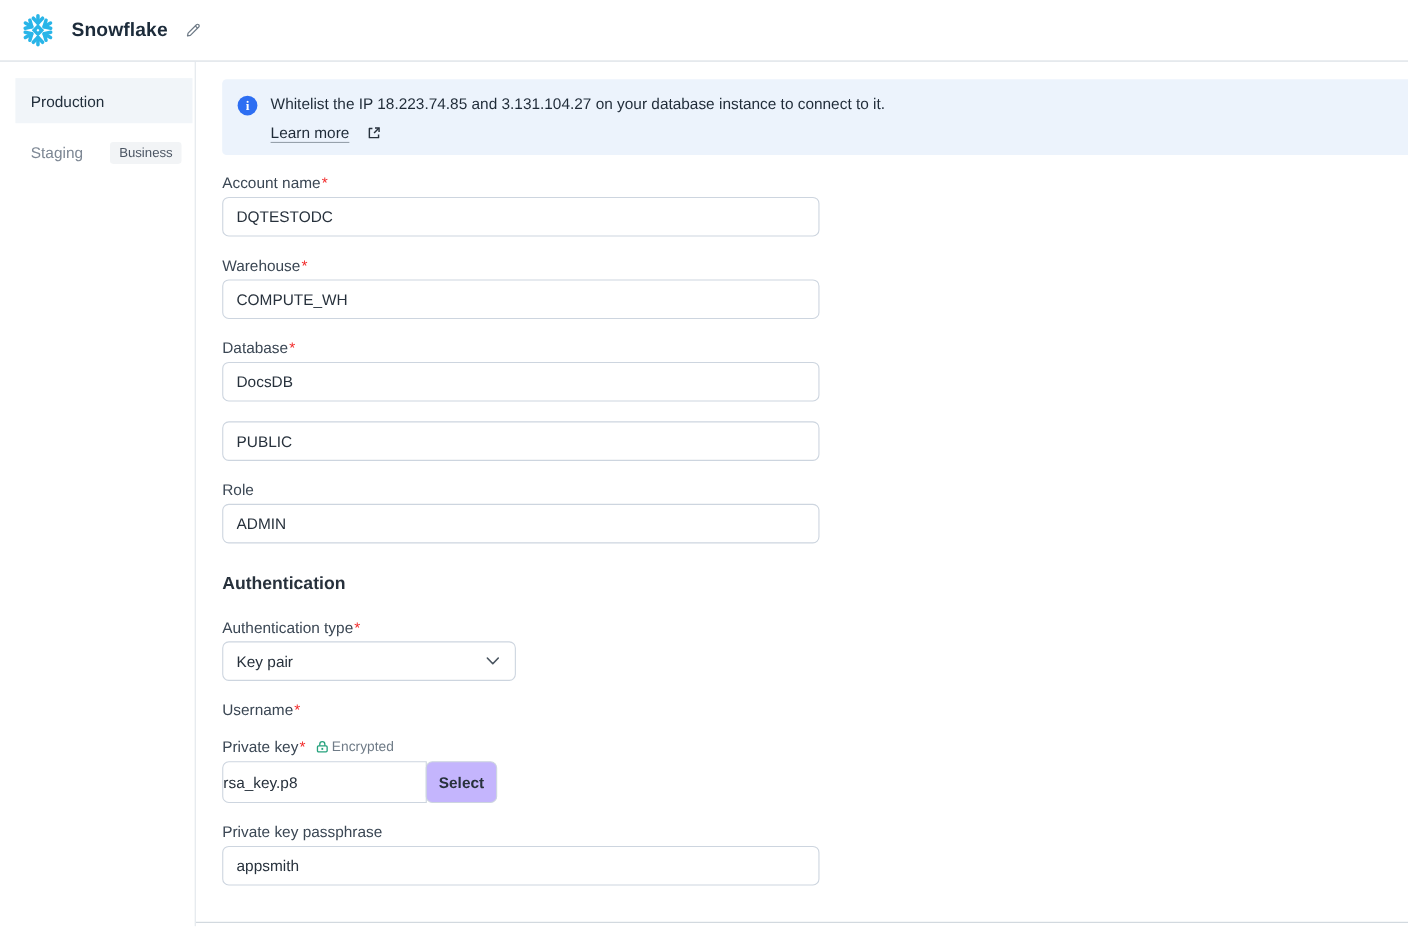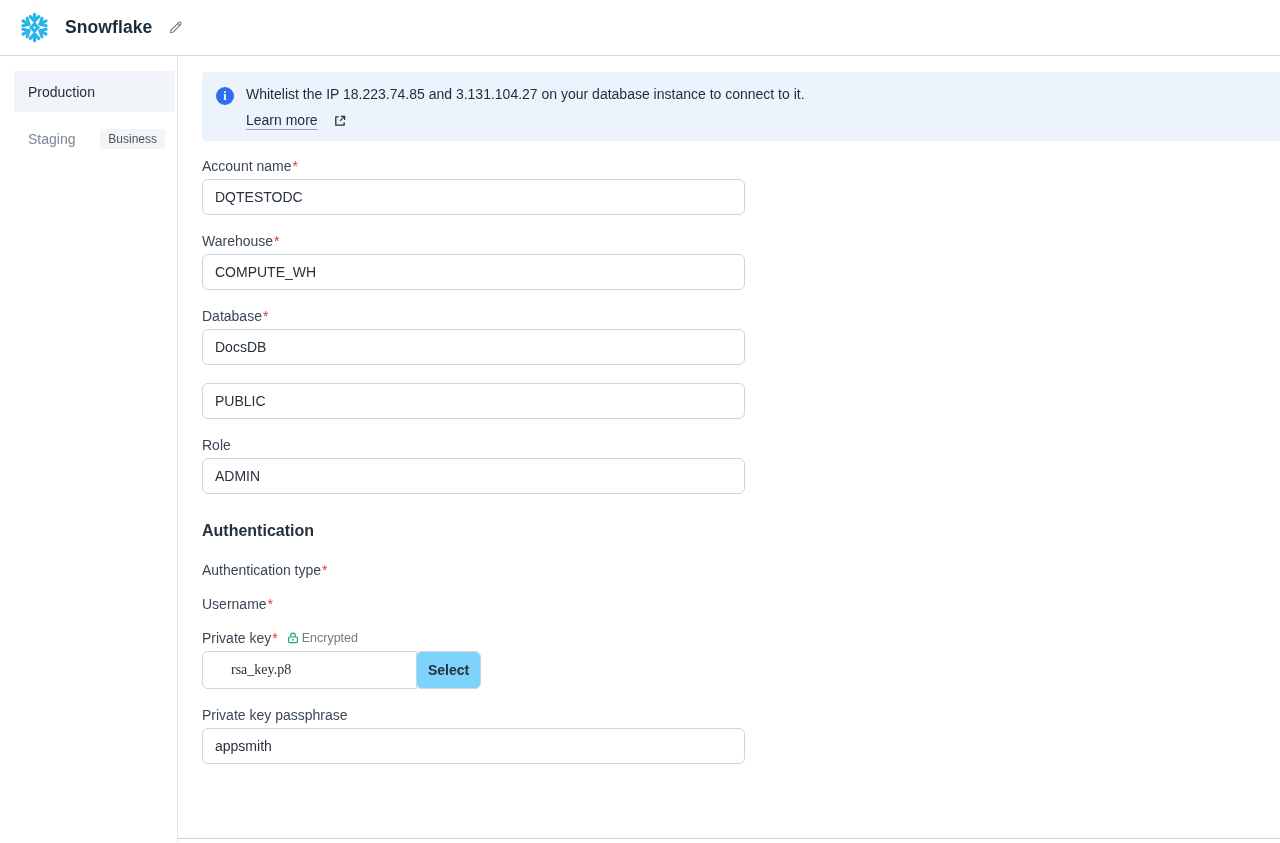--- a/index.html
+++ b/index.html
@@ -80,26 +80,26 @@
     width:267px; height:36px; border:1px solid #cdd5df; border-radius:6px;
     display:flex; align-items:center; justify-content:space-between;
     padding:0 14px 0 12px; font-size:14px; color:#27313c; cursor:pointer; background:#fff;
   }
   .encrypted {
     display:inline-flex; align-items:center; gap:3px; margin-left:9px;
     font-size:12.5px; color:#6f7b87;
   }
   .file-row { display:flex; align-items:stretch; }
   .file-input {
-    width:215px; height:38px; border:1px solid #cdd5df; border-radius:6px 0 0 6px;
-    padding:0 28px; font-size:14px; color:#27313c; outline:none;
-    font-family:Liberation Serif, serif;
+    width:186px; height:38px; border:1px solid #cdd5df; border-radius:6px 0 0 6px;
+    padding:0 0; font-size:14px; color:#27313c; outline:none;
+    font-family:Liberation Sans, sans-serif;
   }
   .select-btn {
-    width:65px; height:38px; margin-left:-1px; background:#7dd3fc;
+    width:65px; height:38px; margin-left:-1px; background:#c4b5fd;
     border:1px solid #cdd5df; border-radius:6px; cursor:pointer;
     font-family:"Liberation Sans", sans-serif;
     font-size:14px; font-weight:700; color:#27313c;
   }
   .footer-line {
     position:absolute; left:0; right:0; bottom:2px; border-top:1px solid #ced5dc;
     background:#fff; height:2px;
   }
 </style>
 </head>
@@ -211,20 +211,26 @@
         <input class="text-input" type="text" value="ADMIN" style="">
       </div>
 
       <div class="section-title">Authentication</div>
 
       <div class="field">
         <div class="field-label">
           <span>Authentication type</span>
             <span class="req">*</span>
         </div>
+        <div class="select-box">
+          <span>Key pair</span>
+          <svg width="12" height="8" viewBox="0 0 12 8" aria-hidden="true">
+            <path d="M1 1.2 L6 6.4 L11 1.2" fill="none" stroke="#49545f" stroke-width="1.5" stroke-linecap="round" stroke-linejoin="round"></path>
+          </svg>
+        </div>
       </div>
 
       <div class="field">
         <div class="field-label">
           <span>Username</span>
             <span class="req">*</span>
         </div>
       </div>
 
       <div class="field">

